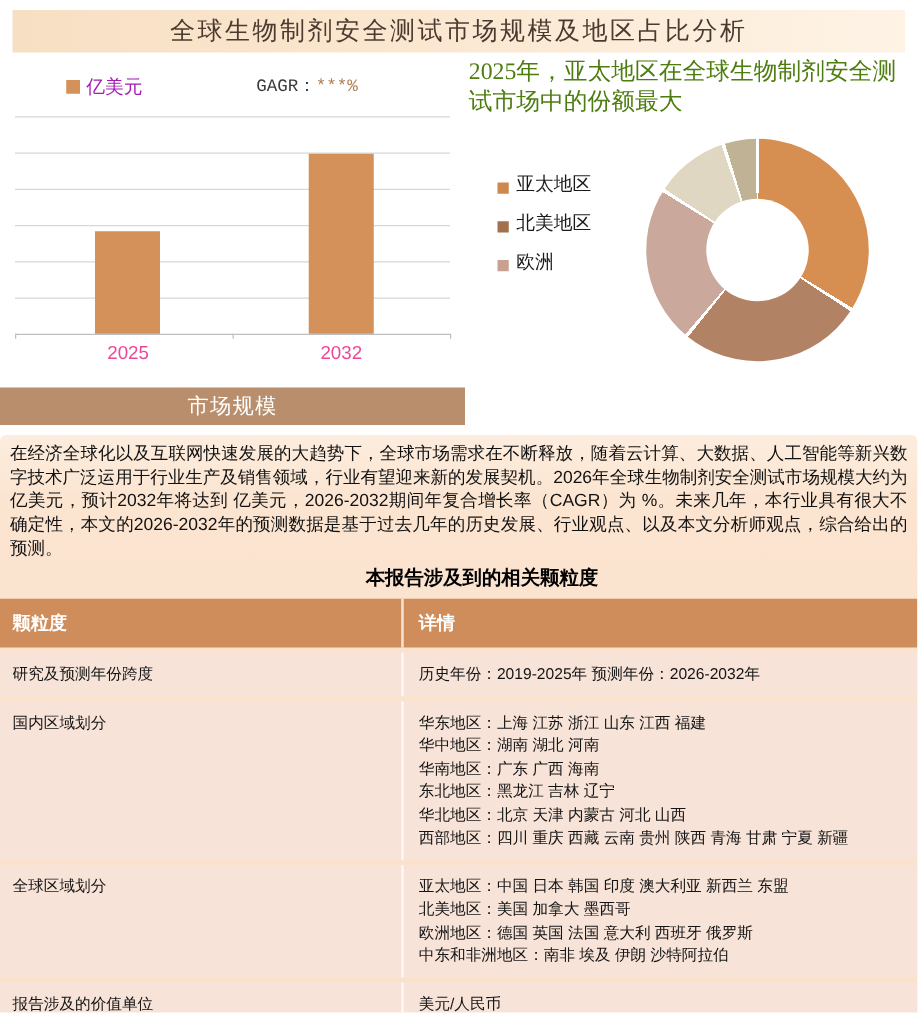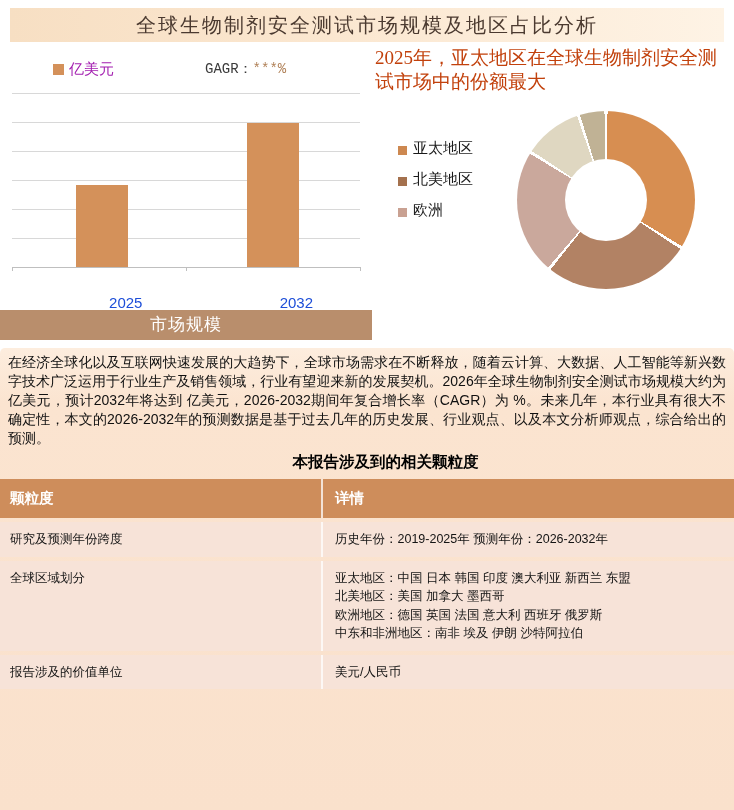--- a/index.html
+++ b/index.html
@@ -19,24 +19,24 @@
   .cagr { position:absolute; left:205px; top:18px; font-size:14px; color:#3A3A3A;
     font-family:Liberation Mono, monospace; }
   .cagr .val { color:#AF7F55; }
 
   .bar-plot { position:absolute; left:12px; top:51px; width:348px; height:174px; }
   .gridline { position:absolute; left:0; right:0; height:1px; background:#D8D8D8; }
   .gridline.axis { background:#BFBFBF; }
   .bar { position:absolute; bottom:0; width:52px; }
   .tick { position:absolute; top:100%; width:1px; height:4px; background:#BFBFBF; }
   .xlabels { position:absolute; left:12px; top:232px; width:348px; height:20px; }
-  .xlabel { position:absolute; width:80px; text-align:right; font-size:15px; color:#1d4ed8;margin-top:20px; }
+  .xlabel { position:absolute; width:80px; text-align:center; font-size:15px; color:#ec4899; }
 
   .donut-title { position:absolute; left:375px; top:4px; width:356px;
-    font-family:"Liberation Serif","DejaVu Serif",serif; font-size:19px; line-height:24px; color:#c2410c; }
+    font-family:"Liberation Serif","DejaVu Serif",serif; font-size:19px; line-height:24px; color:#4d7c0f; }
 
   .donut-legend { position:absolute; left:398px; top:96px; list-style:none; }
   .donut-legend li { display:flex; align-items:center; margin-bottom:12px; }
   .donut-legend .sq { width:9px; height:9px; margin:5px 6px 0 0; flex:0 0 9px; }
   .donut-legend .lbl { font-size:15px; line-height:19px; width:68px; color:#1a1a1a; }
 
   .donut { position:absolute; left:517px; top:69px; width:178px; height:178px; border-radius:50%; }
   .donut::after { content:""; position:absolute; left:48px; top:48px; width:82px; height:82px;
     border-radius:50%; background:#ffffff; }
 
@@ -127,20 +127,31 @@
       </tr>
     </thead>
     <tbody>
         <tr>
           <td class="c1">研究及预测年份跨度</td>
           <td class="c2">
             <div>历史年份：2019-2025年 预测年份：2026-2032年</div>
           </td>
         </tr>
         <tr>
+          <td class="c1">国内区域划分</td>
+          <td class="c2">
+            <div>华东地区：上海 江苏 浙江 山东 江西 福建</div>
+            <div>华中地区：湖南 湖北 河南</div>
+            <div>华南地区：广东 广西 海南</div>
+            <div>东北地区：黑龙江 吉林 辽宁</div>
+            <div>华北地区：北京 天津 内蒙古 河北 山西</div>
+            <div>西部地区：四川 重庆 西藏 云南 贵州 陕西 青海 甘肃 宁夏 新疆</div>
+          </td>
+        </tr>
+        <tr>
           <td class="c1">全球区域划分</td>
           <td class="c2">
             <div>亚太地区：中国 日本 韩国 印度 澳大利亚 新西兰 东盟</div>
             <div>北美地区：美国 加拿大 墨西哥</div>
             <div>欧洲地区：德国 英国 法国 意大利 西班牙 俄罗斯</div>
             <div>中东和非洲地区：南非 埃及 伊朗 沙特阿拉伯</div>
           </td>
         </tr>
         <tr>
           <td class="c1">报告涉及的价值单位</td>

